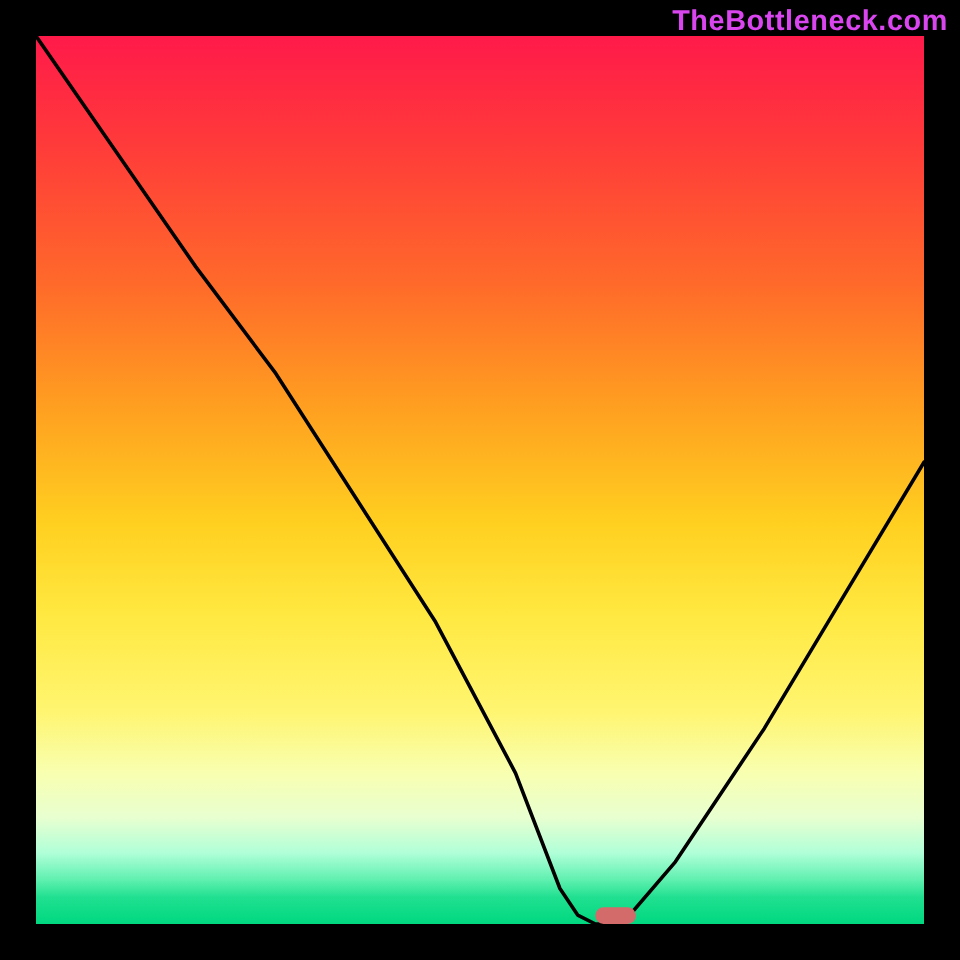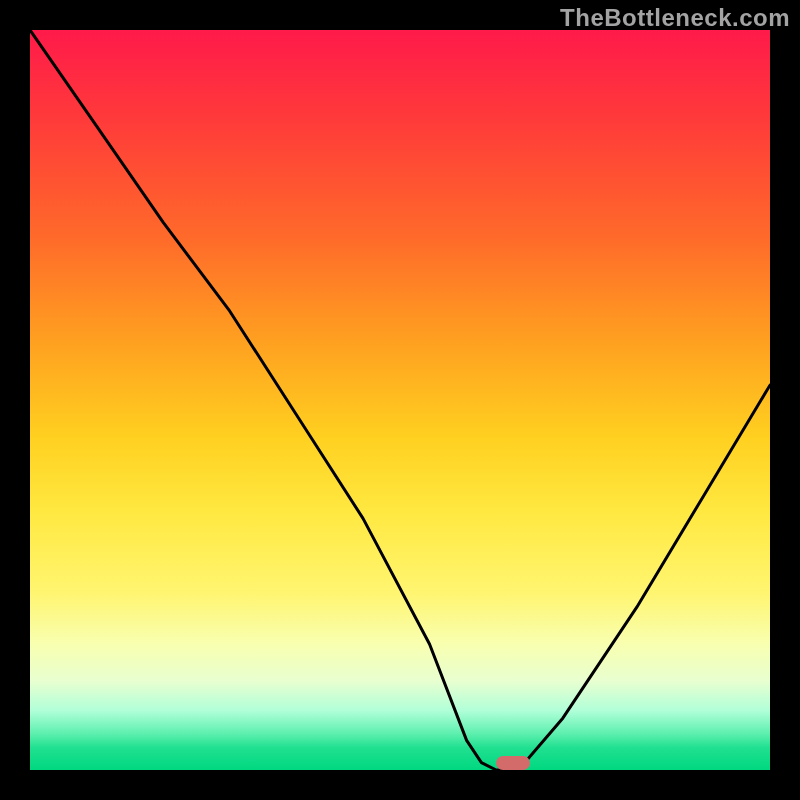--- a/index.html
+++ b/index.html
@@ -14,21 +14,21 @@
   .frame {
     position: relative;
     width: 800px;
     height: 800px;
     background: #000;
   }
   .watermark {
     position: absolute;
     top: 4px;
     right: 10px;
-    color: #a3a3a3;
+    color: #d946ef;
     font-size: 24px;
     font-weight: bold;
     letter-spacing: 0.5px;
     z-index: 5;
     user-select: none;
   }
   .plot-area {
     position: absolute;
     left: 30px;
     top: 30px;

